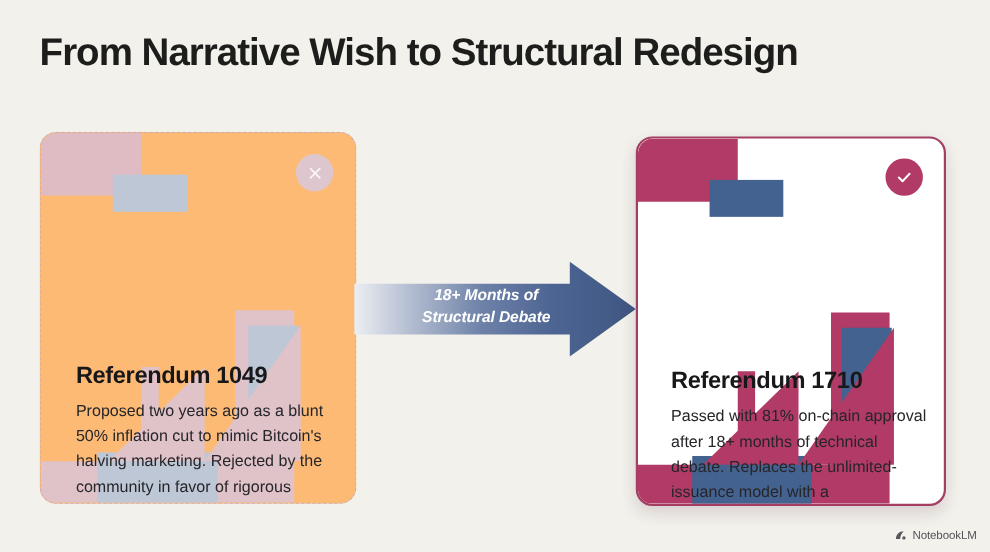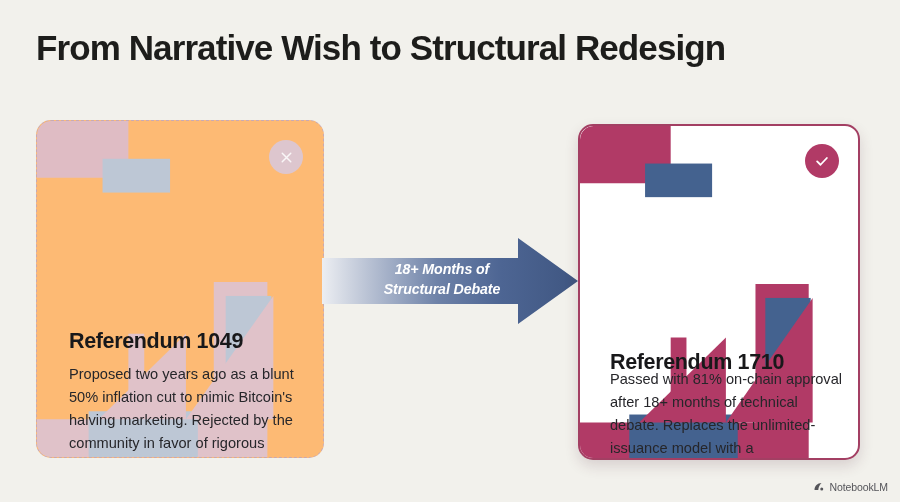--- a/index.html
+++ b/index.html
@@ -103,21 +103,20 @@
   }
   #title-rejected {
     left: 32px;
     top: 208px;
     font-size: 21.5px;
   }
   #title-passed {
     left: 30px;
     top: 208px;
     font-size: 21.5px;
-    margin-top: 16px;
   }
   .card-body {
     position: absolute;
     font-size: 14.6px;
     line-height: 23px;
     color: #26262a;
   }
   #body-rejected {
     left: 32px;
     top: 242px;

